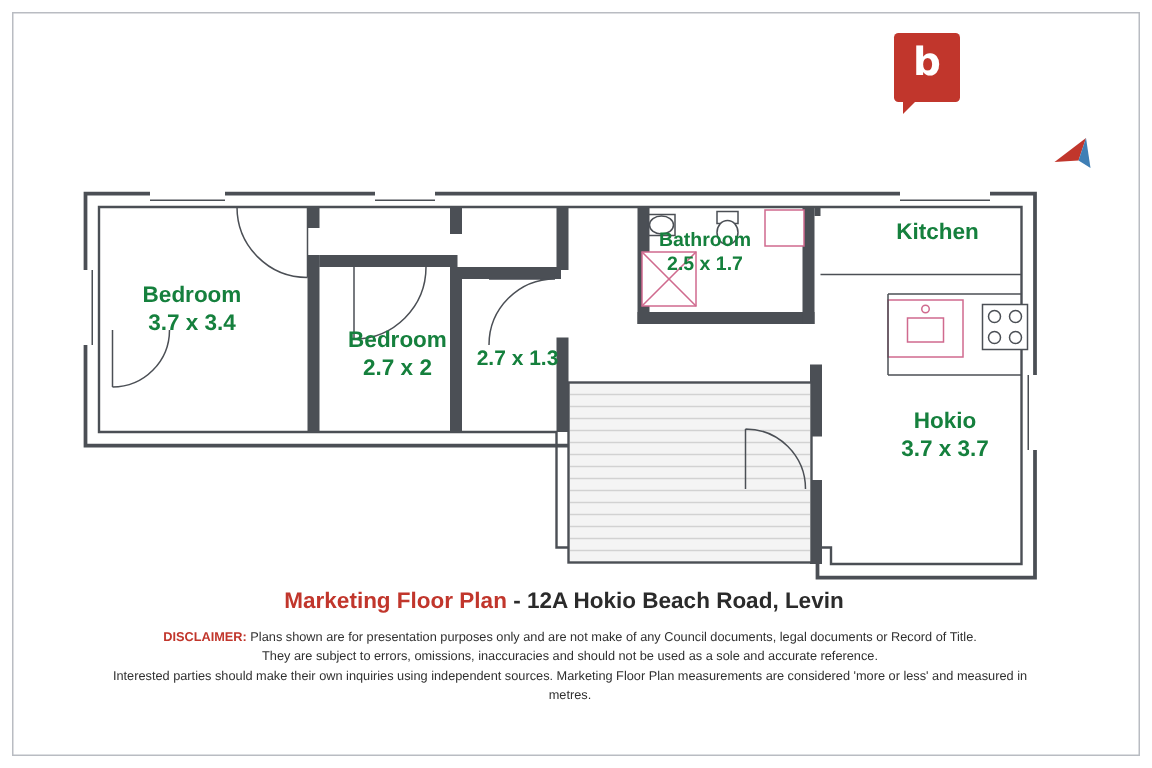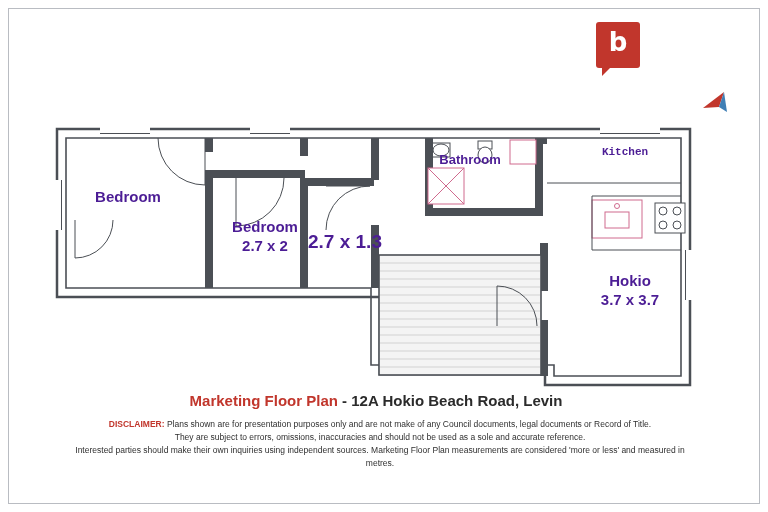--- a/index.html
+++ b/index.html
@@ -87,34 +87,34 @@
     left: 0;
     top: 0;
     width: 752px;
     height: 496px;
   }
 
   
   .room-label {
     position: absolute;
     text-align: center;
-    color: #4c1d95;
+    color: #15803d;
     font-family: "Liberation Sans", sans-serif;
     font-weight: bold;
     line-height: 1.25;
     white-space: nowrap;
   }
   .room-label .name { display: block; }
   .room-label .dims { display: block; }
 
   .rl-bedroom1 { left: 58px;  top: 188px; width: 140px; font-size: 15px; }
   .rl-bedroom2 { left: 195px; top: 218px; width: 140px; font-size: 15px; }
-  .rl-small    { left: 295px; top: 230px; width: 100px; font-size: 19px; }
+  .rl-small    { left: 295px; top: 230px; width: 100px; font-size: 14px; }
   .rl-bathroom { left: 414px; top: 152px; width: 112px; font-size: 13px; }
-  .rl-kitchen  { left: 565px; top: 146px; width: 120px; font-size: 11px; font-family: Liberation Mono, monospace; }
+  .rl-kitchen  { left: 565px; top: 146px; width: 120px; font-size: 15px; }
   .rl-living   { left: 570px; top: 272px; width: 120px; font-size: 15px; }
 
   
   #title {
     position: absolute;
     left: 0;
     top: 392px;
     width: 752px;
     text-align: center;
     font-family: "Liberation Sans", sans-serif;
@@ -266,33 +266,35 @@
       <circle cx="677" cy="225" r="4" stroke="#4b4f55" fill="none"></circle>
 
       <line x1="592" y1="196" x2="681" y2="196" stroke="#4b4f55"></line>
       <line x1="592" y1="196" x2="592" y2="250" stroke="#4b4f55"></line>
       <line x1="592" y1="250" x2="681" y2="250" stroke="#4b4f55"></line>
     </g>
   </svg>
 
   <div class="room-label rl-bedroom1">
     <span class="name">Bedroom</span>
+    <span class="dims">3.7 x 3.4</span>
   </div>
 
   <div class="room-label rl-bedroom2">
     <span class="name">Bedroom</span>
     <span class="dims">2.7 x 2</span>
   </div>
 
   <div class="room-label rl-small">
     <span class="dims">2.7 x 1.3</span>
   </div>
 
   <div class="room-label rl-bathroom">
     <span class="name">Bathroom</span>
+    <span class="dims">2.5 x 1.7</span>
   </div>
 
   <div class="room-label rl-kitchen">
     <span class="name">Kitchen</span>
   </div>
 
   <div class="room-label rl-living">
     <span class="name">Hokio</span>
     <span class="dims">3.7 x 3.7</span>
   </div>

